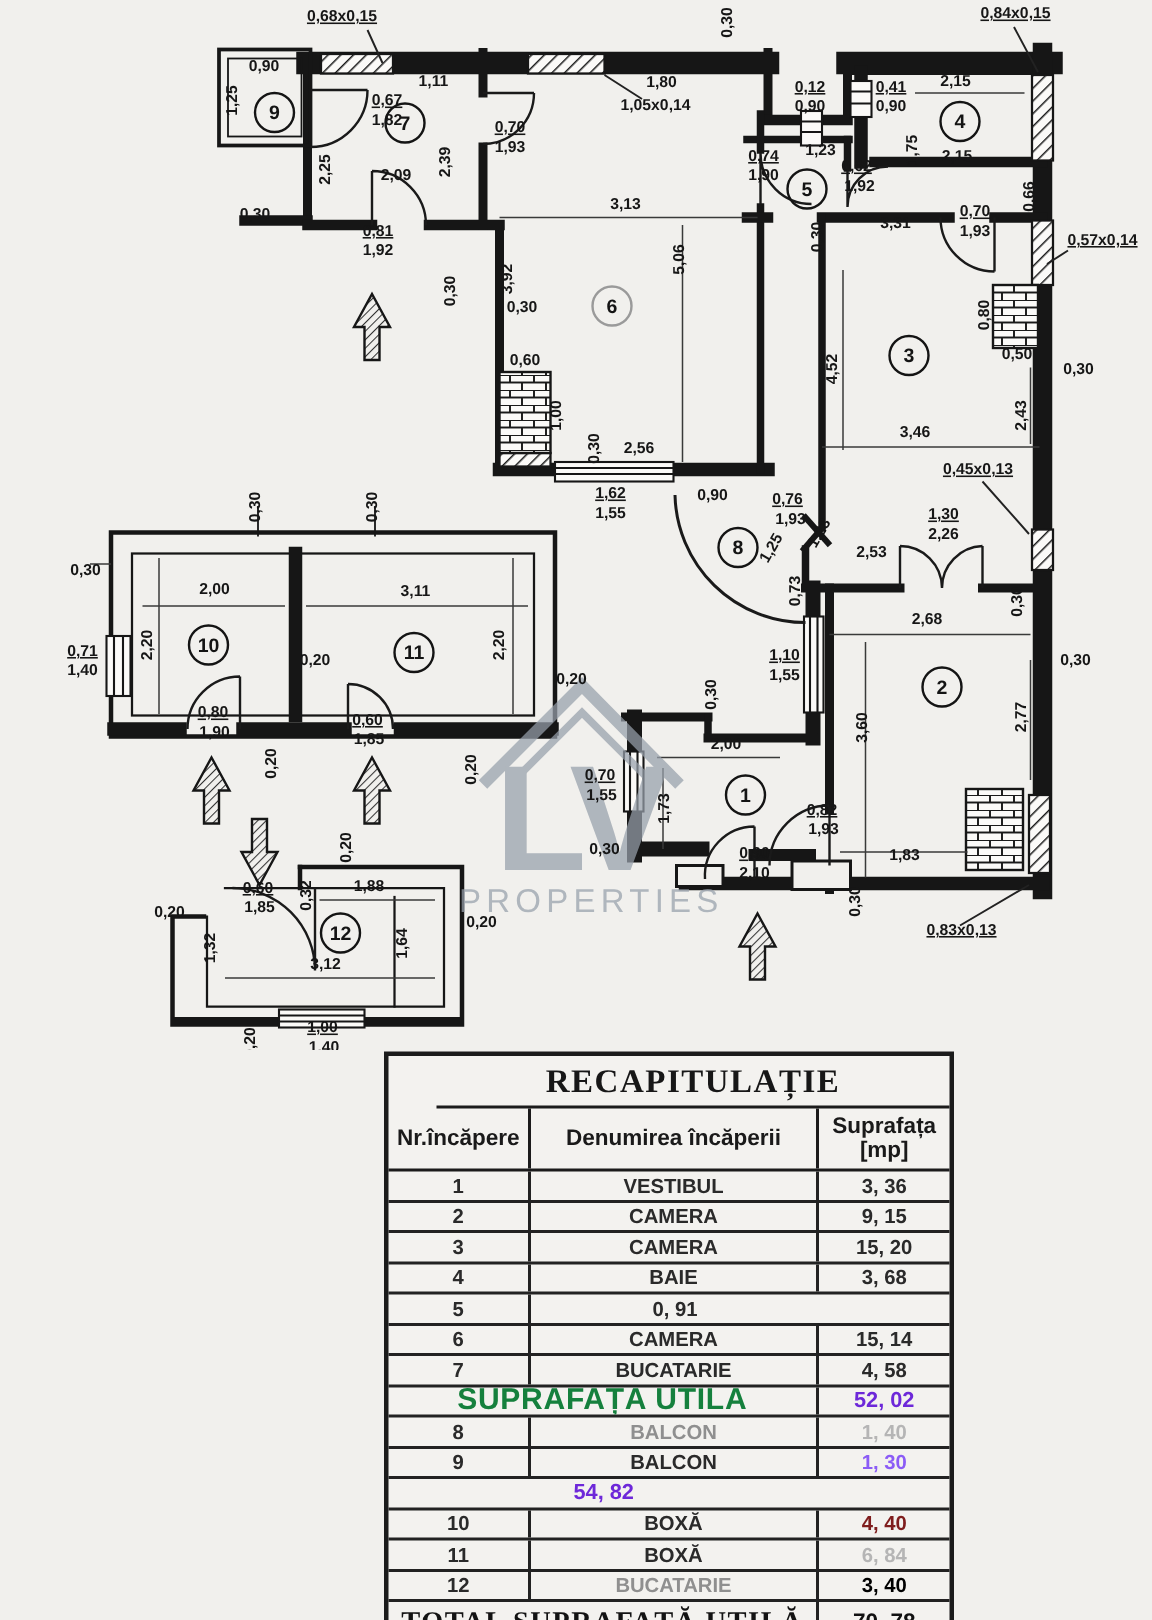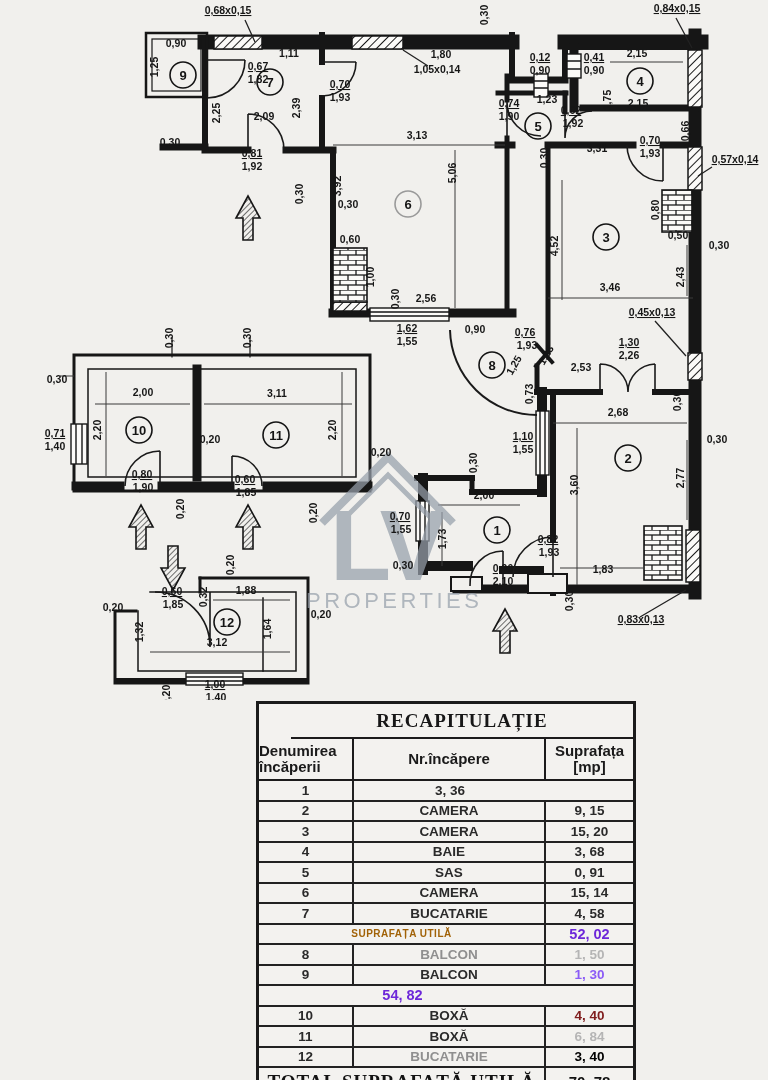--- a/index.html
+++ b/index.html
@@ -6,32 +6,32 @@
   #page{position:relative;width:768px;height:1080px;background:#f1f0ed;overflow:hidden;
         font-family:"Liberation Sans",sans-serif;}
   #plan-svg{position:absolute;left:0;top:0;}
   .dimlabel{font-family:"Liberation Sans",sans-serif;font-size:10.5px;font-weight:700;fill:#161616;}
   .dimlabel.u{text-decoration:underline;}
   .roomnum{font-family:"Liberation Sans",sans-serif;font-size:13px;font-weight:700;fill:#141414;}
   
   #area-table{position:absolute;left:256px;top:701px;width:380px;border:3px solid #1b1b1b;
               background:#f3f2ef;box-sizing:border-box;}
   .t-title{height:33px;display:flex;align-items:center;justify-content:center;
-           font-family:"Liberation Serif",serif;font-weight:700;font-size:19px;
+           font-family:"Liberation Serif",serif;font-weight:700;font-size:22px;
            letter-spacing:1px;color:#171717;border-bottom:2px solid #1b1b1b;margin-left:32px;}
   .t-head{display:grid;grid-template-columns:95px 192px 1fr;height:40px;border-bottom:2px solid #1b1b1b;}
   .t-head>div{display:flex;flex-direction:column;align-items:center;justify-content:center;
               font-weight:700;font-size:15px;color:#1a1a1a;border-right:2px solid #1b1b1b;line-height:1.1;}
   .t-head>div:last-child{border-right:none;align-items:center;}
   .t-row{display:grid;grid-template-columns:95px 192px 1fr;height:18.5px;border-bottom:2px solid #222;}
   .t-row>div{display:flex;align-items:center;justify-content:center;font-size:13.5px;
              font-weight:700;color:#2a2a2a;border-right:2px solid #222;overflow:hidden;}
   .t-row>div:last-child{border-right:none;}
   .t-row.merged{grid-template-columns:287px 1fr;}
-  .t-row.merged>.mname{font-size:10px;letter-spacing:.5px;color:#a16207;}
+  .t-row.merged>.mname{font-size:20px;letter-spacing:.5px;color:#15803d;}
   .t-row.merged>.mval{font-size:14.5px;color:#6d28d9;}
   .t-row.total{grid-template-columns:287px 1fr;height:27px;border-bottom:none;}
   .t-row.total>.mname{font-family:"Liberation Serif",serif;font-size:19px;font-weight:700;
                       letter-spacing:1px;color:#131313;}
   .t-row.total>.mval{font-size:15px;font-weight:700;color:#111;}
 </style>
 </head>
 <body>
 
 <div id="page">
@@ -380,73 +380,73 @@
           <circle cx="227" cy="622" r="13" fill="none" stroke="#141414" stroke-width="1.6"></circle>
           <text x="227" y="626.5" class="roomnum" text-anchor="middle">12</text>
         </g>
       </g>
 </svg>
 
 <div id="area-table">
   <div class="t-title">RECAPITULAȚIE</div>
   <div class="t-head">
     <div>
+          <span>Nr.încăpere</span>
+        </div>
+    <div>
           <span>Denumirea încăperii</span>
-        </div>
-    <div>
-          <span>Nr.încăpere</span>
         </div>
     <div>
       <span>Suprafața</span>
           <span>[mp]</span>
     </div>
   </div>
   <div id="table-body">
         <div class="t-row">
           <div>1</div>
+          <div>VESTIBUL</div>
           <div>3, 36</div>
         </div>
         <div class="t-row">
           <div>2</div>
           <div>CAMERA</div>
           <div>9, 15</div>
         </div>
         <div class="t-row">
           <div>3</div>
           <div>CAMERA</div>
           <div>15, 20</div>
         </div>
         <div class="t-row">
           <div>4</div>
           <div>BAIE</div>
           <div>3, 68</div>
         </div>
         <div class="t-row">
           <div>5</div>
-          <div>SAS</div>
           <div>0, 91</div>
         </div>
         <div class="t-row">
           <div>6</div>
           <div>CAMERA</div>
           <div>15, 14</div>
         </div>
         <div class="t-row">
           <div>7</div>
           <div>BUCATARIE</div>
           <div>4, 58</div>
         </div>
         <div class="t-row merged">
           <div class="mname">SUPRAFAȚA UTILĂ</div>
           <div class="mval">52, 02</div>
         </div>
         <div class="t-row">
           <div>8</div>
           <div style="color: rgb(143, 143, 143);">BALCON</div>
-          <div style="color: rgb(181, 181, 181);">1, 50</div>
+          <div style="color: rgb(181, 181, 181);">1, 40</div>
         </div>
         <div class="t-row">
           <div>9</div>
           <div>BALCON</div>
           <div style="color: #8b5cf6;">1, 30</div>
         </div>
         <div class="t-row merged">
           <div class="mval">54, 82</div>
         </div>
         <div class="t-row">

